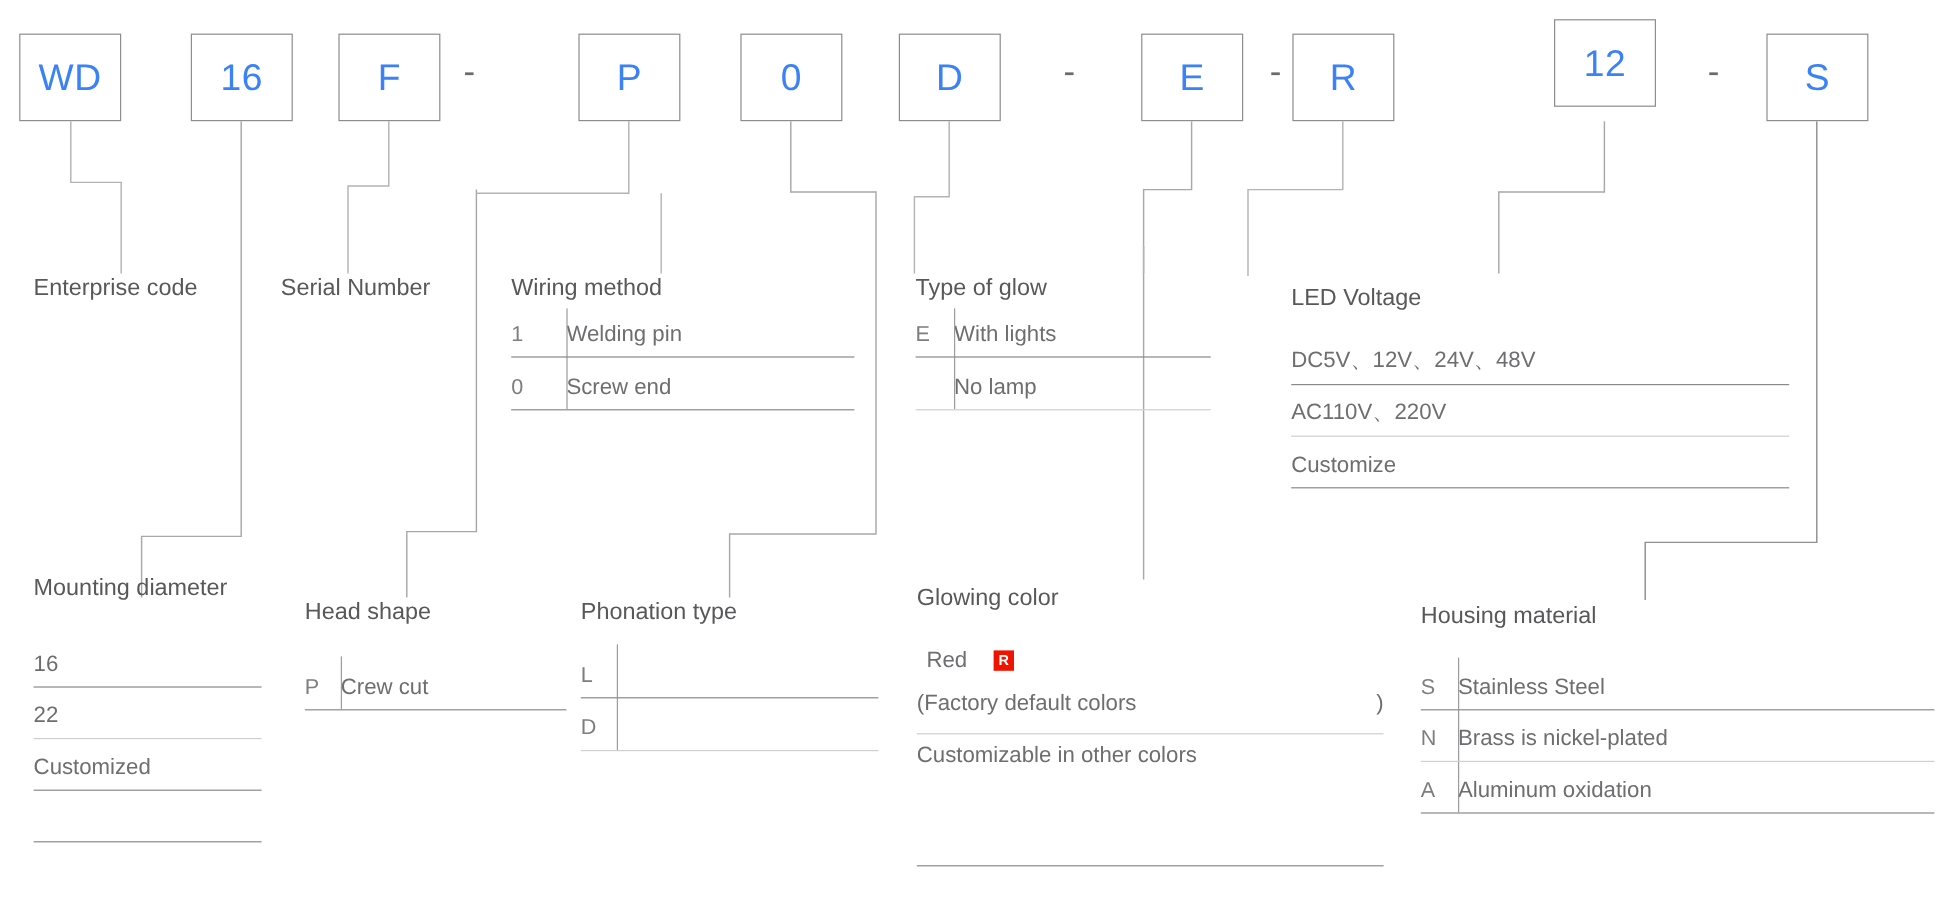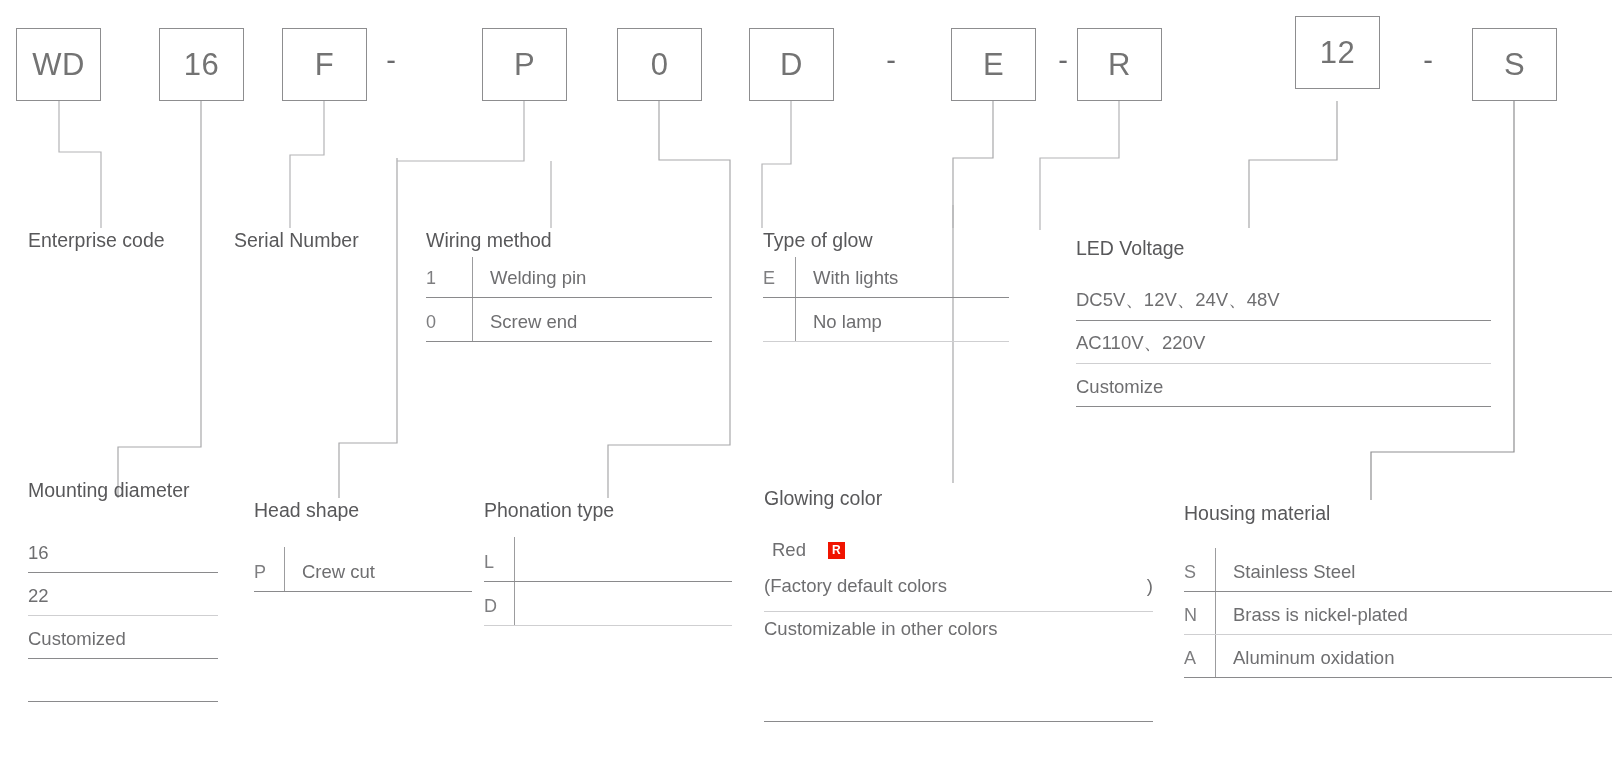--- a/index.html
+++ b/index.html
@@ -11,21 +11,21 @@
   }
   #wires{position:absolute;left:0;top:0;width:1623px;height:770px;pointer-events:none;}
 
   
   .code-box{
     position:absolute;
     width:85px;height:73px;
     border:1px solid #8d8d8f;
     background:#fff;
     display:flex;align-items:center;justify-content:center;
-    font-size:31px;color:#737373;letter-spacing:0.5px;
+    font-size:31px;color:#3b82f6;letter-spacing:0.5px;
     box-sizing:border-box;
   }
   .dash{
     position:absolute;
     font-size:29px;color:#6a6a6c;
     width:26px;text-align:center;
     top:44px;
   }
 
   
@@ -40,21 +40,21 @@
     height:42px;
     box-sizing:border-box;
   }
   .row .code{
     font-size:18px;color:#7e7e80;
     flex:0 0 auto;text-align:left;
     padding-bottom:8px;
   }
   .row .desc{
     font-size:18.5px;color:#6e6e70;
-    padding-bottom:8px;padding-left:18px;white-space:nowrap;
+    padding-bottom:8px;white-space:nowrap;
   }
   .row.plain .desc{padding-left:0;}
   
   .hr{position:absolute;height:1px;left:0;}
   .hr.dark{background:#8a8a8c;}
   .hr.light{background:#cfcfd1;}
   
   .vline{position:absolute;width:1px;background:#9c9c9e;}
 
   .badge{

